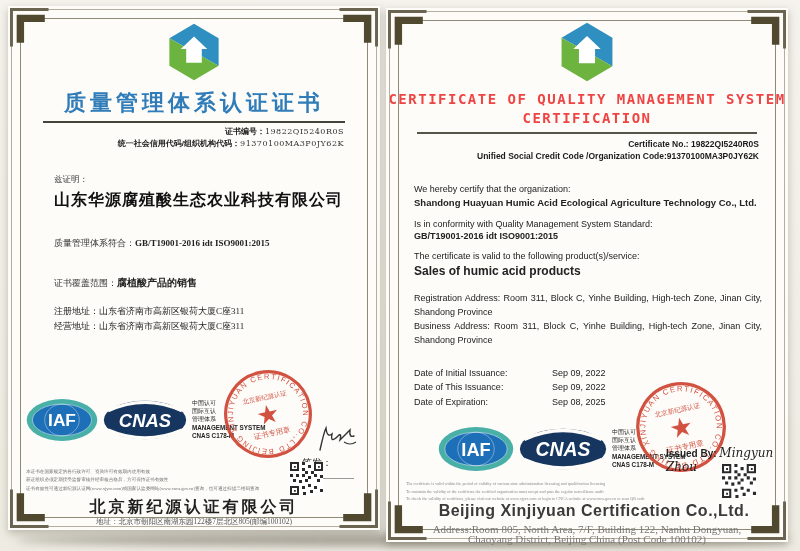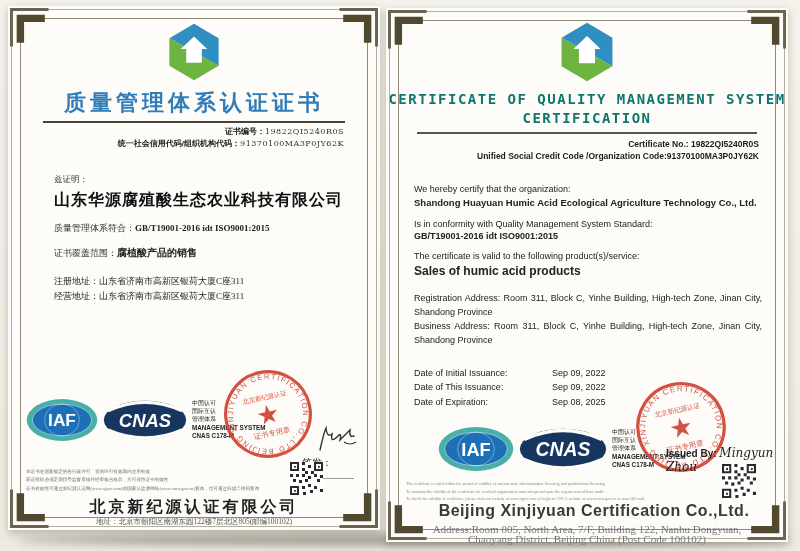--- a/index.html
+++ b/index.html
@@ -21,28 +21,28 @@
   
   .title-zh{margin-top:6px;text-align:center;font-family:"Liberation Sans",sans-serif;font-weight:bold;
     font-size:22px;letter-spacing:4px;color:#2f7cb8;}
   .rule{width:302px;margin:3px auto 0;border-bottom:2px solid #44443a;}
   .meta{width:300px;margin:3px auto 0;text-align:right;font-size:8px;color:#222;line-height:1.5;}
   .meta b{font-family:"Liberation Sans",sans-serif;font-size:8px;}
   .meta .mono{font-family:"DejaVu Serif",serif;letter-spacing:.5px;color:#333;}
   .body-zh{margin:24px 28px 0 46px;font-size:9px;color:#222;}
   .intro-zh{font-size:8.5px;color:#333;}
   .company-zh{font-size:16px;font-weight:bold;letter-spacing:1px;margin-top:4px;color:#111;}
-  .line{margin-top:11px;}
+  .line{margin-top:26px;}
   .line .lab{color:#333;}
   .scope-zh b{font-size:10px;}
   .addr-zh{margin-top:14px;line-height:1.65;}
   .dates-zh{margin-top:22px;line-height:1.7;}
   
   .title-en{margin-top:8px;text-align:center;font-family:"DejaVu Sans Mono",monospace;font-weight:bold;
-    font-size:14px;letter-spacing:1.5px;color:#0f766e;}
+    font-size:14px;letter-spacing:1.5px;color:#ef4444;}
   .title-en2{margin-top:3px;}
   .rule-en{width:340px;margin:6px auto 0;border-bottom:2px solid #55554b;}
   .meta-en{width:344px;margin:4px auto 0;text-align:right;font-family:"Liberation Sans",sans-serif;
     font-size:8.5px;font-weight:bold;color:#1c1c1c;line-height:1.45;}
   .body-en{margin:20px 26px 0 28px;font-family:"Liberation Sans",sans-serif;font-size:9px;color:#222;line-height:1.35;}
   .company-en{font-weight:bold;font-size:9.5px;margin-top:2px;}
   .gap8{margin-top:8px;}
   .bold-en{font-weight:bold;}
   .scope-en{font-weight:bold;font-size:12px;margin-top:1px;}
   .addr-en{margin-top:13px;line-height:1.55;text-align:justify;}

